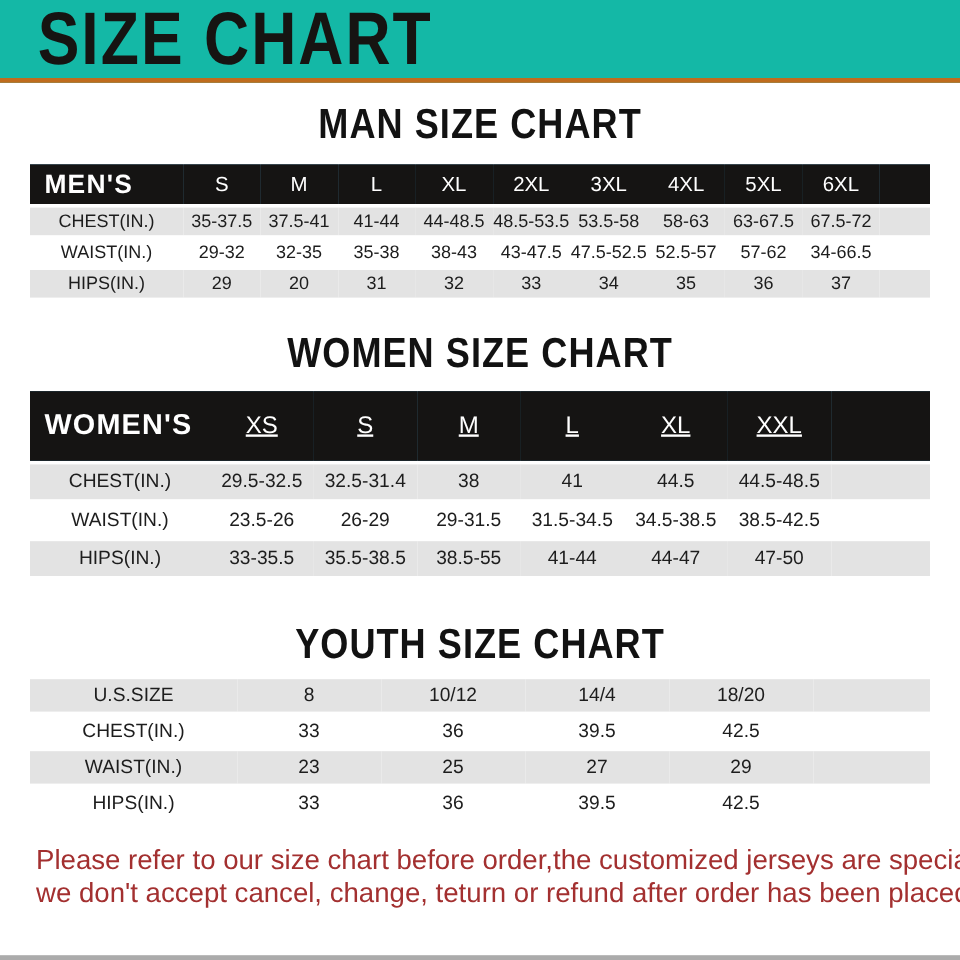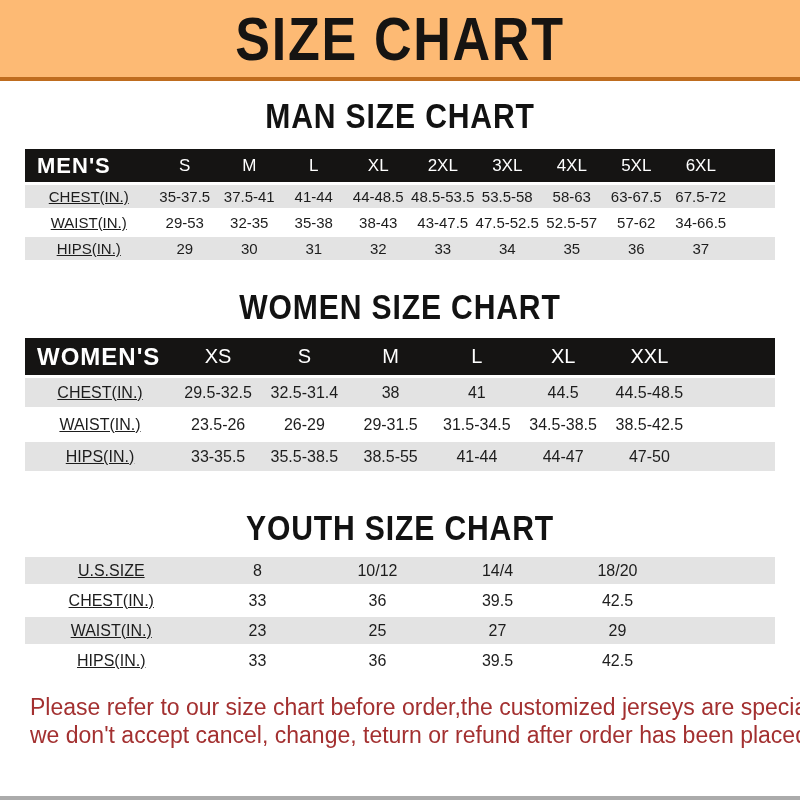--- a/index.html
+++ b/index.html
@@ -1,63 +1,63 @@
 <!DOCTYPE html>
 <html><head>
 <meta charset="utf-8">
 <style>
   * { margin:0; padding:0; box-sizing:border-box; }
   html,body { width:800px; height:800px; background:#ffffff; overflow:hidden;
     font-family:"Liberation Sans", sans-serif; }
   body { position:relative; }
 
   
-  .banner { height:81px; background:#fdba74; border-bottom:4px solid #BF6C1E;
-    display:flex; align-items:center; justify-content:center; }
+  .banner { height:69px; background:#14b8a6; border-bottom:4px solid #BF6C1E;
+    display:flex; align-items:center; }
   .banner-title { font-size:62px; font-weight:700; color:#161412;
     letter-spacing:2px; transform:scaleX(0.84); white-space:nowrap; line-height:1; }
 
   
   .section-heading { text-align:center; font-weight:700; color:#121212;
     font-size:35px; letter-spacing:1px; transform:scaleX(0.86); white-space:nowrap; }
   .heading-man   { margin-top:15px; }
   .heading-women { margin-top:24px; }
   .heading-youth { margin-top:34px; }
 
   
   table.size-table { width:750px; margin:0 auto; table-layout:fixed;
     border-collapse:separate; border-spacing:0 3px; }
   .men-table   { margin-top:10px !important; }
   .women-table { margin-top:8px  !important; }
   .youth-table { margin-top:6px  !important; }
 
   tr.bar-row td { background:#151413; color:#ffffff; vertical-align:middle; }
   tr.bar-row { background:#0c4a6e;margin-left:38px; }
   .men-table   tr.bar-row td { height:33px; }
-  .women-table tr.bar-row td { height:37px; }
+  .women-table tr.bar-row td { height:58px; }
   .youth-table tr.bar-row td { height:41px; }
 
   td.corner { font-weight:700; padding-left:12px; text-align:left;
     letter-spacing:1px; white-space:nowrap; }
   .men-table   td.corner { font-size:22px; }
   .women-table td.corner { font-size:24px; }
   .youth-table td.corner { font-size:24px; }
 
   td.col-h { text-align:center; white-space:nowrap; }
   .men-table   td.col-h { font-size:17px; }
-  .women-table td.col-h { font-size:20px; }
+  .women-table td.col-h { font-size:20px;text-decoration:underline; }
   .youth-table td.col-h { font-size:19px; }
 
   tr.data-row td { text-align:center; color:#1d1d1d; vertical-align:middle; }
   .men-table   tr.data-row td { height:23px; font-size:15px; }
   .women-table tr.data-row td { height:29px; font-size:16px; }
   .youth-table tr.data-row td { height:27px; font-size:16px; }
   tr.row-gray  td { background:#E3E3E3; }
   tr.row-white td { background:#FFFFFF; }
-  td.row-label { white-space:nowrap;text-decoration:underline; }
+  td.row-label { white-space:nowrap; }
 
   
   .footer-note { margin-top:16px; padding-left:30px; color:#A33030;
     font-size:23px; line-height:28px; font-weight:400; }
   .footer-note div { white-space:nowrap; }
 
   .bottom-strip { position:absolute; left:0; bottom:0; width:800px; height:4px;
     background:#ABABAB; }
 </style>
 </head>
@@ -105,35 +105,35 @@
     <td>44-48.5</td>
     <td>48.5-53.5</td>
     <td>53.5-58</td>
     <td>58-63</td>
     <td>63-67.5</td>
     <td>67.5-72</td>
     <td></td>
   </tr>
   <tr class="data-row row-white">
     <td class="row-label">WAIST(IN.)</td>
-    <td>29-53</td>
+    <td>29-32</td>
     <td>32-35</td>
     <td>35-38</td>
     <td>38-43</td>
     <td>43-47.5</td>
     <td>47.5-52.5</td>
     <td>52.5-57</td>
     <td>57-62</td>
     <td>34-66.5</td>
     <td></td>
   </tr>
   <tr class="data-row row-gray">
     <td class="row-label">HIPS(IN.)</td>
     <td>29</td>
-    <td>30</td>
+    <td>20</td>
     <td>31</td>
     <td>32</td>
     <td>33</td>
     <td>34</td>
     <td>35</td>
     <td>36</td>
     <td>37</td>
     <td></td>
   </tr>
 </tbody>

